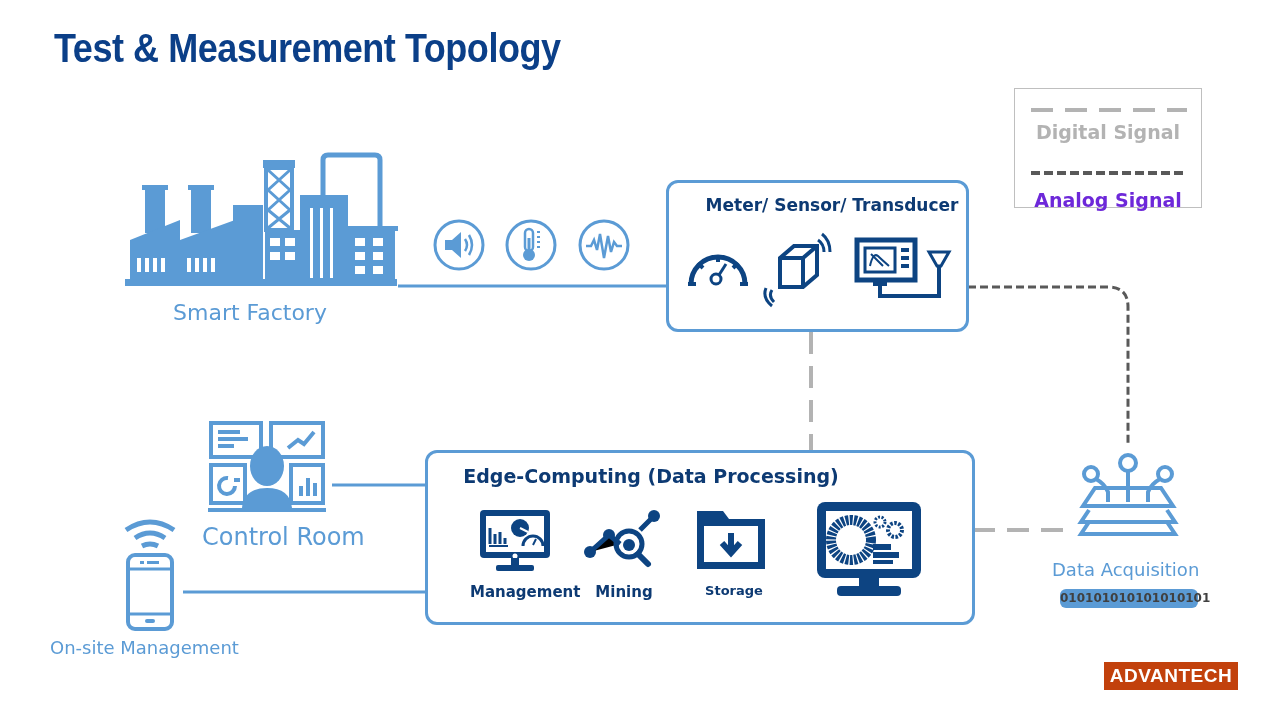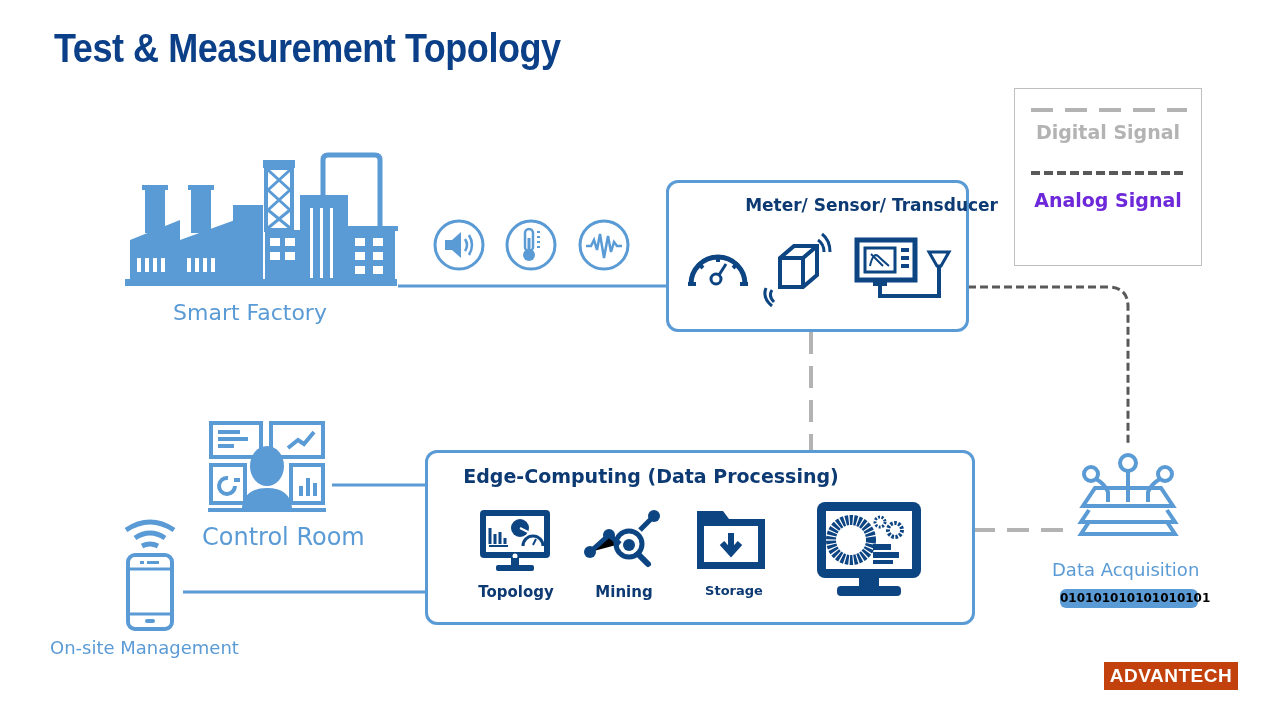--- a/index.html
+++ b/index.html
@@ -4,27 +4,27 @@
 <style>
   html, body { margin: 0; padding: 0; }
   body { width: 1280px; height: 720px; background: #ffffff; position: relative; overflow: hidden;
          font-family: "Liberation Sans", sans-serif; }
   .abs { position: absolute; }
   .title { left: 54px; top: 26px; font-size: 40px; font-weight: bold; color: #0b3f88; letter-spacing: -0.5px;
            font-family: "Liberation Sans", sans-serif; transform: scaleX(0.9); transform-origin: left top; }
   .label-lb { color: #5b9bd5; font-weight: normal; font-family: "DejaVu Sans", sans-serif; }
   .label-nv { color: #0d3a73; font-weight: bold; font-family: "DejaVu Sans", sans-serif; }
   .box { border: 3px solid #5b9bd5; border-radius: 12px; background: #fff; box-sizing: border-box; }
-  .legend { left: 1014px; top: 88px; width: 188px; height: 178px; border: 1px solid #bfbfbf; box-sizing: border-box; }
+  .legend { left: 1014px; top: 88px; width: 188px; height: 120px; border: 1px solid #bfbfbf; box-sizing: border-box; }
   .legend .txt { position: absolute; width: 100%; text-align: center; font-weight: bold; font-size: 19px;
                  font-family: "DejaVu Sans", sans-serif; }
   svg { position: absolute; overflow: visible; }
   .logo { left: 1104px; top: 662px; width: 134px; height: 28px; background: #c2410c; color: #fff;
           font-weight: bold; font-size: 19px; text-align: center; line-height: 28px; letter-spacing: 0.5px; }
-  .bin { left: 1060px; top: 589px; width: 138px; height: 19px; border-radius: 6px; background: #5b9bd5; color: #000000;
+  .bin { left: 1060px; top: 589px; width: 138px; height: 19px; border-radius: 6px; background: #5b9bd5; color: #404040;
          font-size: 12px; font-weight: bold; text-align: center; line-height: 19px; font-family: "DejaVu Sans", sans-serif; }
 </style>
 </head>
 <body>
 
 <div class="abs title">Test &amp; Measurement Topology</div>
 
 <div class="abs legend">
   <svg style="left:0;top:0;width:188px;height:137px">
     <line x1="16" y1="21" x2="172" y2="21" stroke="#b3b3b3" stroke-width="4" stroke-dasharray="22,12"></line>
@@ -104,21 +104,21 @@
   <circle cx="25" cy="37" r="6" fill="#5b9bd5"></circle>
   <rect x="23.5" y="20" width="3" height="14" fill="#5b9bd5"></rect>
   <path d="M33 14 h3 M33 19 h3 M33 24 h3 M33 29 h3" stroke="#5b9bd5" stroke-width="2"></path>
 </svg>
 <svg style="left:577px;top:218px;width:55px;height:55px">
   <circle cx="27" cy="27" r="24" fill="none" stroke="#5b9bd5" stroke-width="3"></circle>
   <polyline points="9,28 14,28 17,22 20,32 23,16 27,40 31,18 34,34 37,24 40,28 45,28" fill="none" stroke="#5b9bd5" stroke-width="2.5"></polyline>
 </svg>
 
 <div class="abs box" style="left:666px;top:180px;width:303px;height:152px"></div>
-<div class="abs label-nv" style="left:666px;top:195px;width:332px;text-align:right;font-size:17px">Meter/ Sensor/ Transducer</div>
+<div class="abs label-nv" style="left:666px;top:195px;width:332px;text-align:center;font-size:17px">Meter/ Sensor/ Transducer</div>
 <svg style="left:686px;top:246px;width:64px;height:44px">
   <path d="M5 38 A27 27 0 0 1 59 38" fill="none" stroke="#0d4482" stroke-width="5"></path>
   <path d="M2 38 h8 M54 38 h8 M12 17 l5 5 M52 17 l-5 5 M32 9 v7" stroke="#0d4482" stroke-width="4"></path>
   <circle cx="30" cy="33" r="5" fill="none" stroke="#0d4482" stroke-width="3"></circle>
   <line x1="33" y1="29" x2="40" y2="18" stroke="#0d4482" stroke-width="3"></line>
 </svg>
 <svg style="left:762px;top:230px;width:70px;height:78px">
   <polygon points="18,28 32,16 55,16 55,45 41,57 18,57" fill="none" stroke="#0d4482" stroke-width="4"></polygon>
   <path d="M18 28 H41 V57 M41 28 L55 16" fill="none" stroke="#0d4482" stroke-width="4"></path>
   <path d="M56 10 Q62 14 62 22 M60 4 Q68 10 68 22" fill="none" stroke="#0d4482" stroke-width="3"></path>
@@ -177,21 +177,21 @@
   <path d="M12 36 V20 M17 36 V26 M22 36 V24 M27 36 V30" stroke="#0d4482" stroke-width="3"></path>
   <path d="M11 38 H30" stroke="#0d4482" stroke-width="2"></path>
   <circle cx="42" cy="20" r="9" fill="#0d4482"></circle>
   <path d="M42 20 L50 24" stroke="#fff" stroke-width="2"></path>
   <path d="M45 38 A10 10 0 0 1 65 38" fill="none" stroke="#0d4482" stroke-width="3"></path>
   <line x1="55" y1="37" x2="58" y2="31" stroke="#0d4482" stroke-width="2"></line>
   <circle cx="37" cy="48" r="2.5" fill="#fff"></circle>
   <rect x="33" y="50" width="8" height="8" fill="#0d4482"></rect>
   <rect x="18" y="57" width="38" height="6" rx="2" fill="#0d4482"></rect>
 </svg>
-<div class="abs label-nv" style="left:470px;top:583px;width:92px;text-align:center;font-size:15px">Topology</div>
+<div class="abs label-nv" style="left:470px;top:583px;width:92px;text-align:center;font-size:15px">Management</div>
 
 <svg style="left:582px;top:508px;width:82px;height:64px">
   <circle cx="8" cy="44" r="6" fill="#0d4482"></circle>
   <circle cx="27" cy="27" r="6" fill="#0d4482"></circle>
   <circle cx="72" cy="8" r="6" fill="#0d4482"></circle>
   <path d="M8 44 L27 27 L38 36 M58 22 L72 8" stroke="#0d4482" stroke-width="5"></path>
   <circle cx="47" cy="36" r="13" fill="none" stroke="#0d4482" stroke-width="5"></circle>
   <circle cx="47" cy="37" r="6" fill="#0d4482"></circle>
   <line x1="56" y1="46" x2="66" y2="56" stroke="#0d4482" stroke-width="6" stroke-linecap="round"></line>
 </svg>

